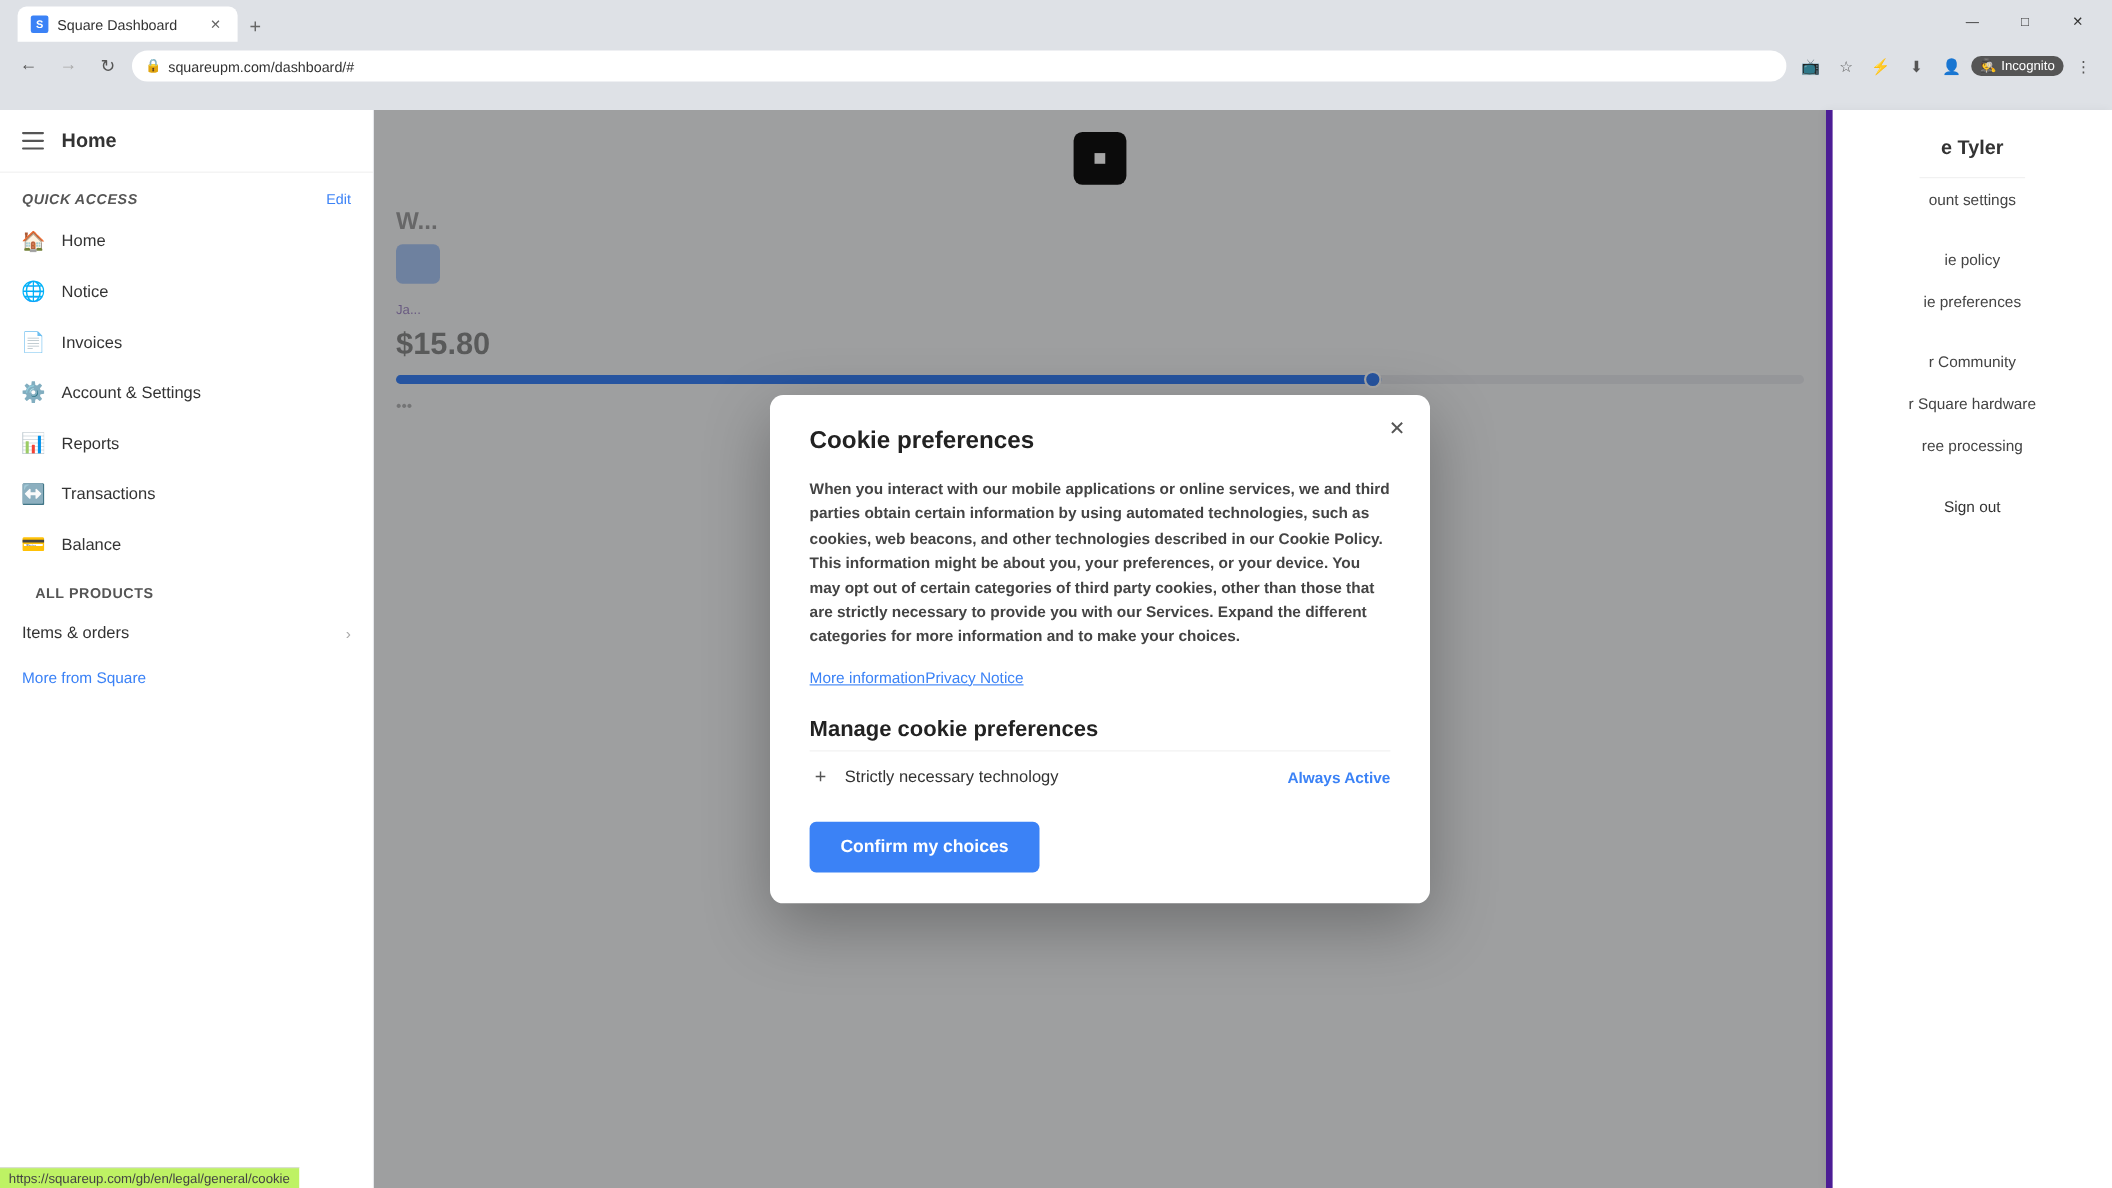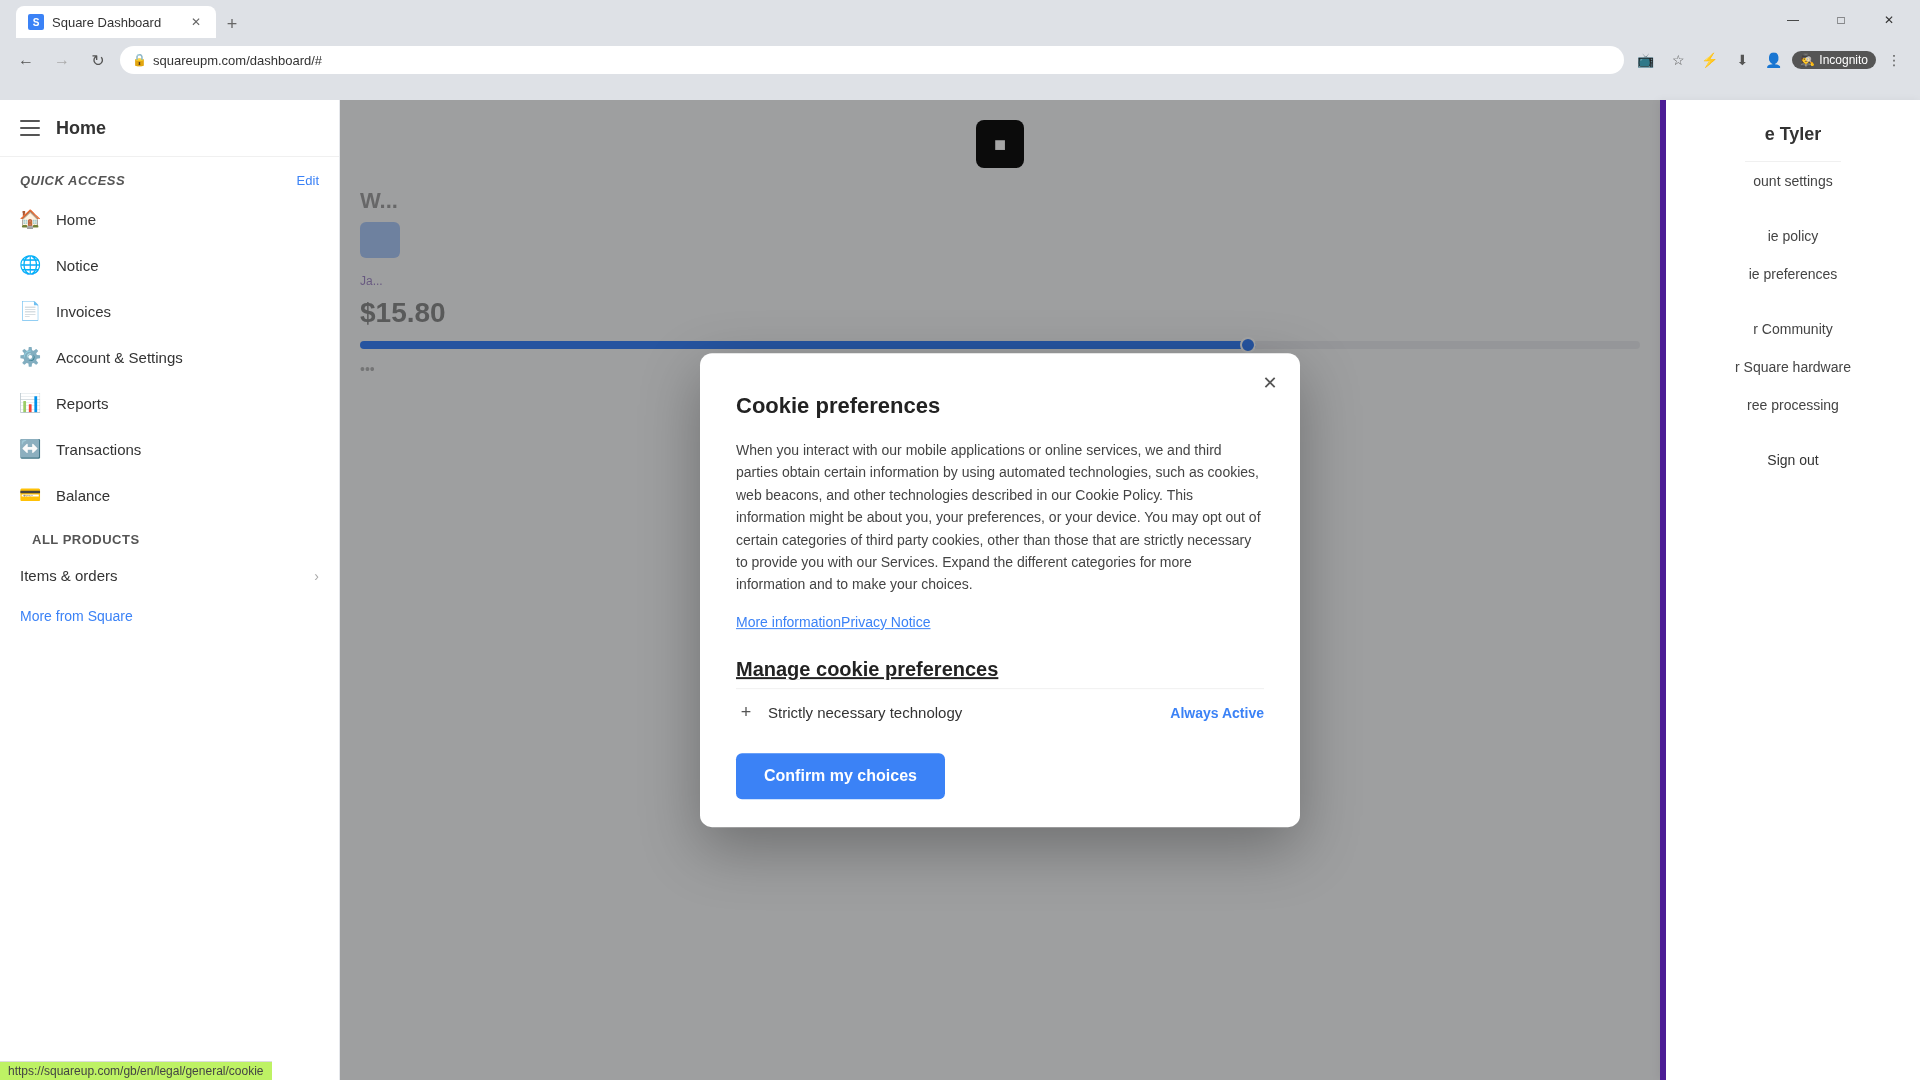--- a/index.html
+++ b/index.html
@@ -355,51 +355,51 @@
       display: flex;
       align-items: center;
       justify-content: center;
       cursor: pointer;
       font-size: 18px;
       color: #555;
       border-radius: 50%;
       z-index: 10;
     }
     .modal-body {
-      padding: 40px 36px 28px;
+      padding: 28px 36px 28px;
     }
     .modal-title {
       font-size: 22px;
       font-weight: 700;
       color: #222;
       margin-bottom: 20px;
     }
     .modal-text {
       font-size: 14px;
       color: #444;
       line-height: 1.6;
       margin-bottom: 18px;
+      font-weight: bold;
     }
     .modal-links {
       display: flex;
       gap: 0;
       margin-bottom: 28px;
     }
     .modal-link {
       font-size: 14px;
       color: #3b82f6;
       text-decoration: underline;
       cursor: pointer;
     }
     .modal-section-title {
       font-size: 20px;
       font-weight: 700;
       color: #222;
       margin-bottom: 7px;
-      text-decoration: underline;
     }
     .cookie-row {
       display: flex;
       align-items: center;
       justify-content: space-between;
       padding: 14px 0;
       border-top: 1px solid #f0f0f0;
     }
     .cookie-row-left {
       display: flex;

